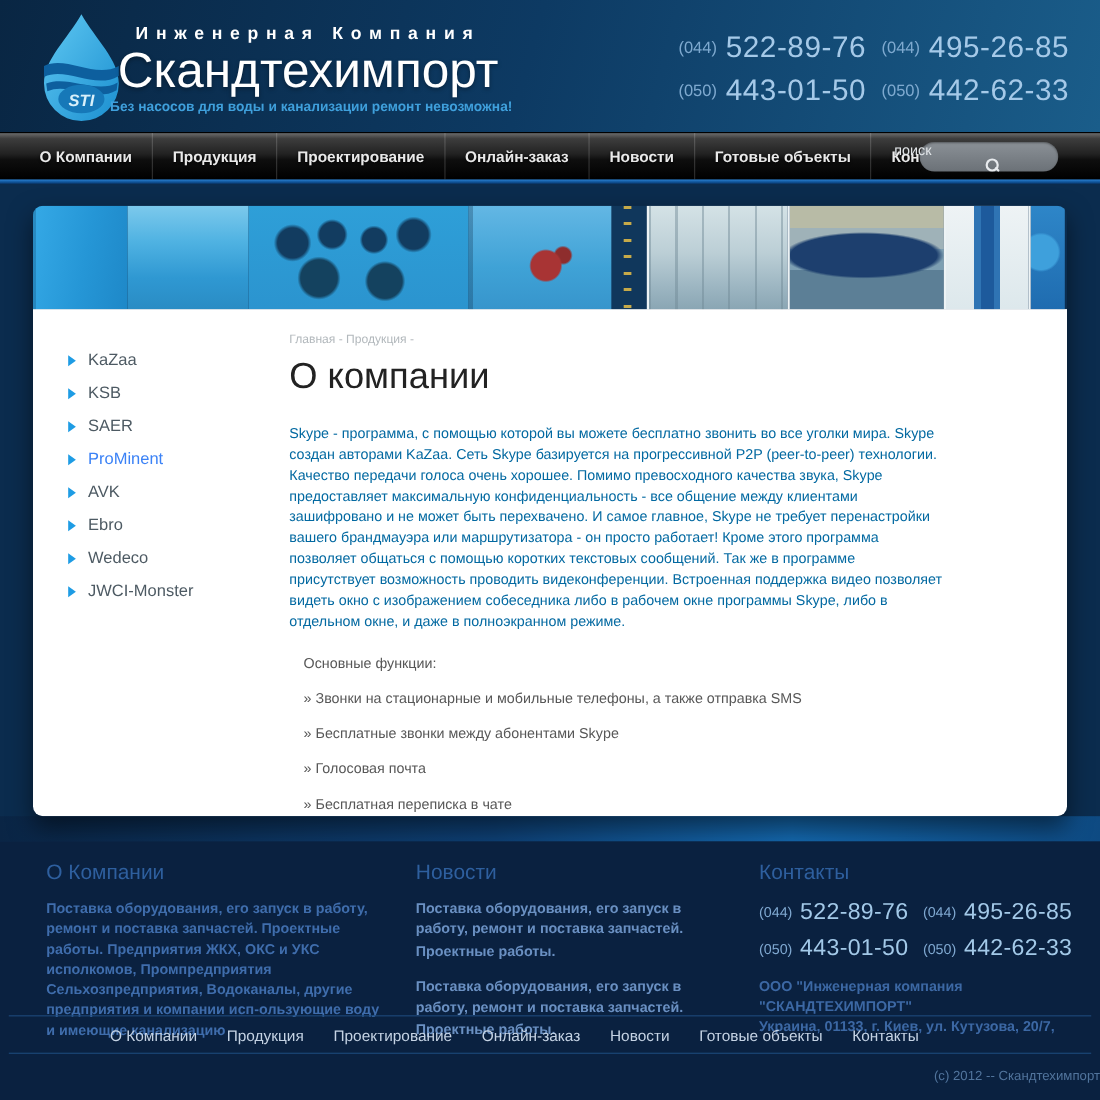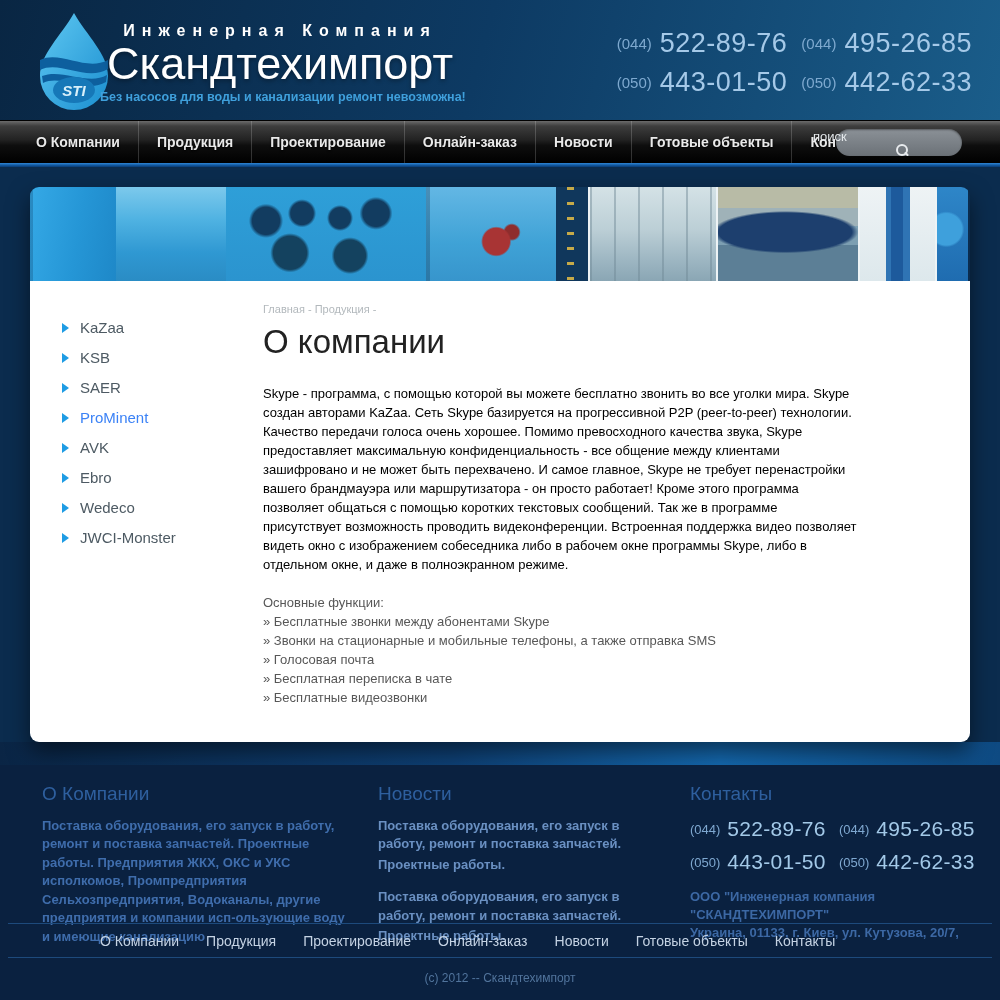--- a/index.html
+++ b/index.html
@@ -117,23 +117,23 @@
   .tri {
     width:0; height:0; border-style:solid; border-width:5px 0 5px 7px;
     border-color:transparent transparent transparent #1e9ce4; margin-right:11px; flex-shrink:0;
   }
   .side-label { font-size:15px; color:#4d5a63; }
   .side-item.active .side-label { color:#3b82f6; }
 
   .main-col { flex:1; padding:22px 0 0 28px; }
   .breadcrumb { font-size:11px; color:#b2b8bc; cursor:pointer; }
   .page-title { font-size:33px; font-weight:400; color:#222; margin:8px 0 24px; }
-  .body-text { font-size:13px; color:#000000; line-height:1.46; width:595px; }
+  .body-text { font-size:13px; color:#0369a1; line-height:1.46; width:595px; }
   .features { margin-top:19px; font-size:13px; color:#575757; line-height:1.46; }
-  .features div { margin:0; }
+  .features div { margin:13px; }
 
   
   .footer-transition {
     height:23px;
     background:linear-gradient(90deg,#0a2545 0%,#0e4075 45%,#1468ae 72%,#0e4a82 100%);
   }
   .footer { background:#0a2140; height:235px; position:relative; font-weight:bold; }
   .fcol { position:absolute; top:18px; }
   .fcol-about { left:42px;  width:305px; }
   .fcol-news  { left:378px; width:292px; }
@@ -148,21 +148,21 @@
   .f-phone .num  { color:#a3c9e8; font-size:21px; font-weight:400; letter-spacing:.3px; }
   .f-addr { color:#3c68a4; font-size:13px; line-height:1.4; }
 
   .footer-navrow {
     position:absolute; left:8px; right:8px; top:158px; height:35px;
     border-top:1px solid #1d4a7c; border-bottom:1px solid #1d4a7c;
     display:flex; align-items:center; padding-left:92px;
   }
   .fnav-item { color:#c5d3e4; font-size:14px; font-weight:400; margin-right:27px; cursor:pointer; }
   .copyright {
-    position:absolute; left:0; right:0; top:206px; text-align:center;
+    position:absolute; left:0; right:0; top:206px; text-align:right;
     color:#51749c; font-size:12px; font-weight:400;
   }
 </style>
 </head>
 <body>
 
 <div class="header">
   <svg class="logo" viewBox="0 0 92 100">
     <defs>
       <linearGradient id="dropg" x1="0" y1="0" x2="1" y2="1">
@@ -265,22 +265,22 @@
             <span class="tri"></span>
             <span class="side-label">JWCI-Monster</span>
           </div>
       </div>
       <div class="main-col">
         <div class="breadcrumb">Главная - Продукция -</div>
         <h1 class="page-title">О компании</h1>
         <div class="body-text">Skype - программа, с помощью которой вы можете бесплатно звонить во все уголки мира. Skype создан авторами KaZaa. Сеть Skype базируется на прогрессивной P2P (peer-to-peer) технологии. Качество передачи голоса очень хорошее. Помимо превосходного качества звука, Skype предоставляет максимальную конфиденциальность - все общение между клиентами зашифровано и не может быть перехвачено. И самое главное, Skype не требует перенастройки вашего брандмауэра или маршрутизатора - он просто работает! Кроме этого программа позволяет общаться с помощью коротких текстовых сообщений. Так же в программе присутствует возможность проводить видеконференции. Встроенная поддержка видео позволяет видеть окно с изображением собеседника либо в рабочем окне программы Skype, либо в отдельном окне, и даже в полноэкранном режиме.</div>
         <div class="features">
           <div>Основные функции:</div>
+          <div>» Звонки на стационарные и мобильные телефоны, а также отправка SMS</div>
           <div>» Бесплатные звонки между абонентами Skype</div>
-          <div>» Звонки на стационарные и мобильные телефоны, а также отправка SMS</div>
           <div>» Голосовая почта</div>
           <div>» Бесплатная переписка в чате</div>
           <div>» Бесплатные видеозвонки</div>
         </div>
       </div>
     </div>
   </div>
 </div>
 
 <div class="footer-transition"></div>

